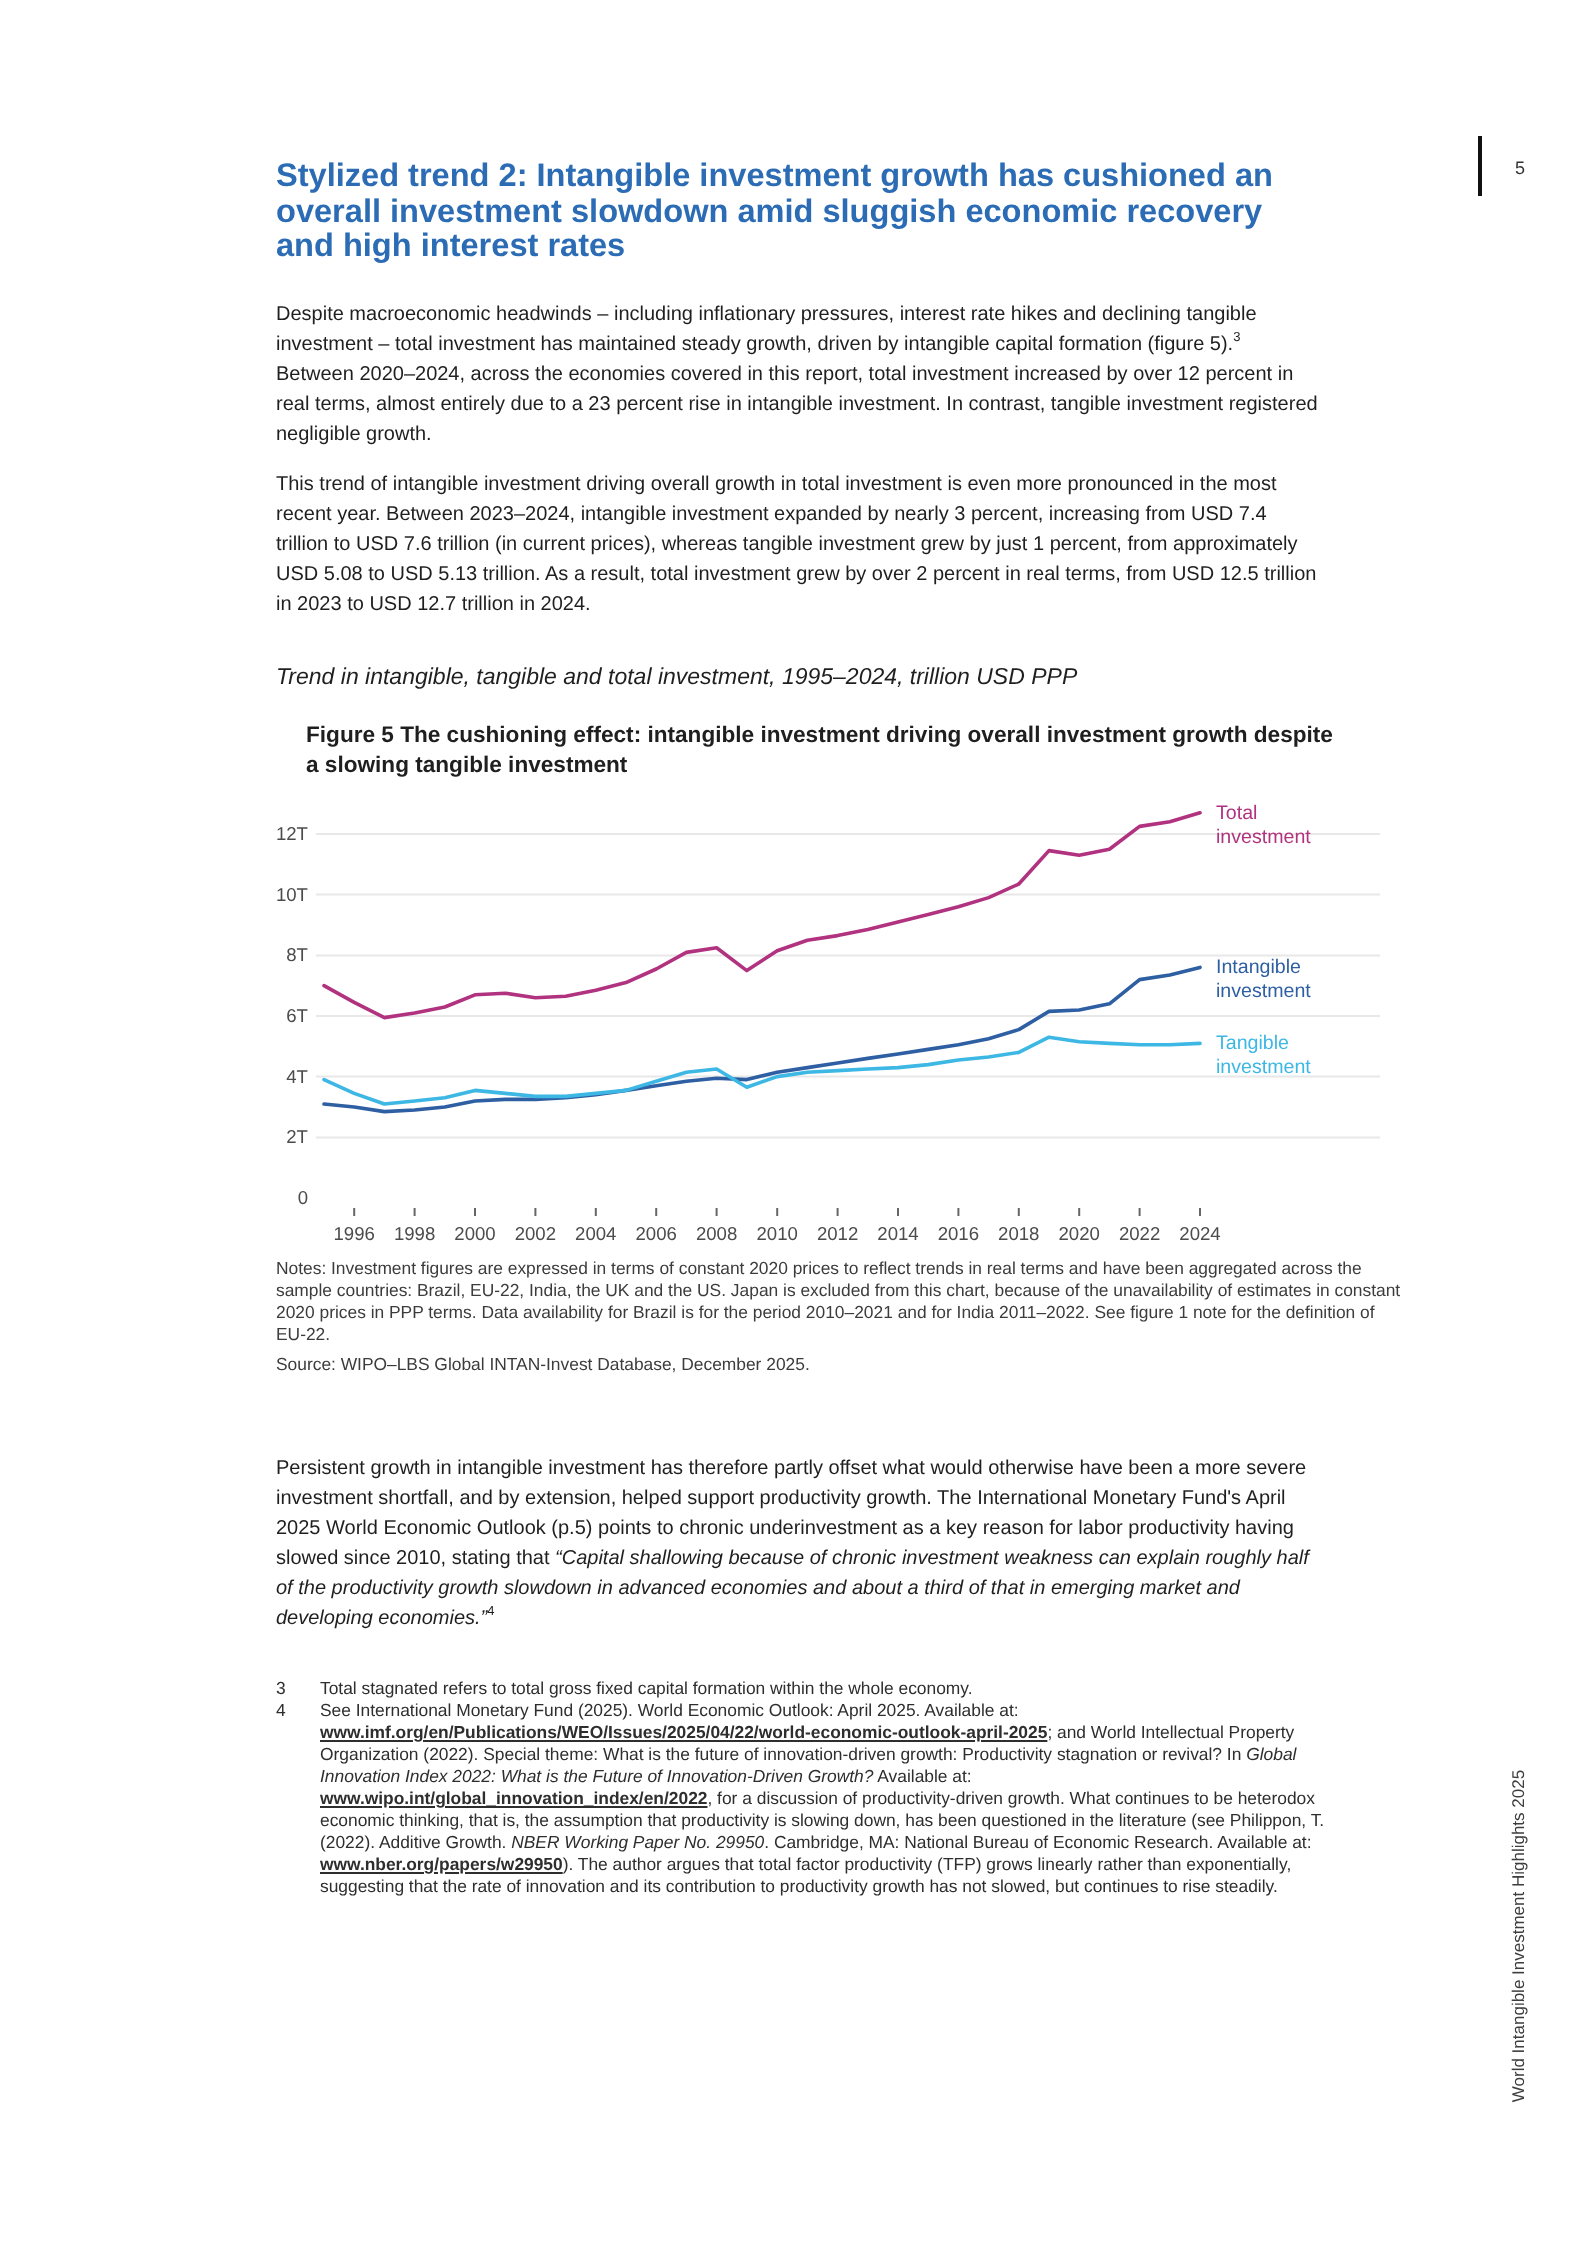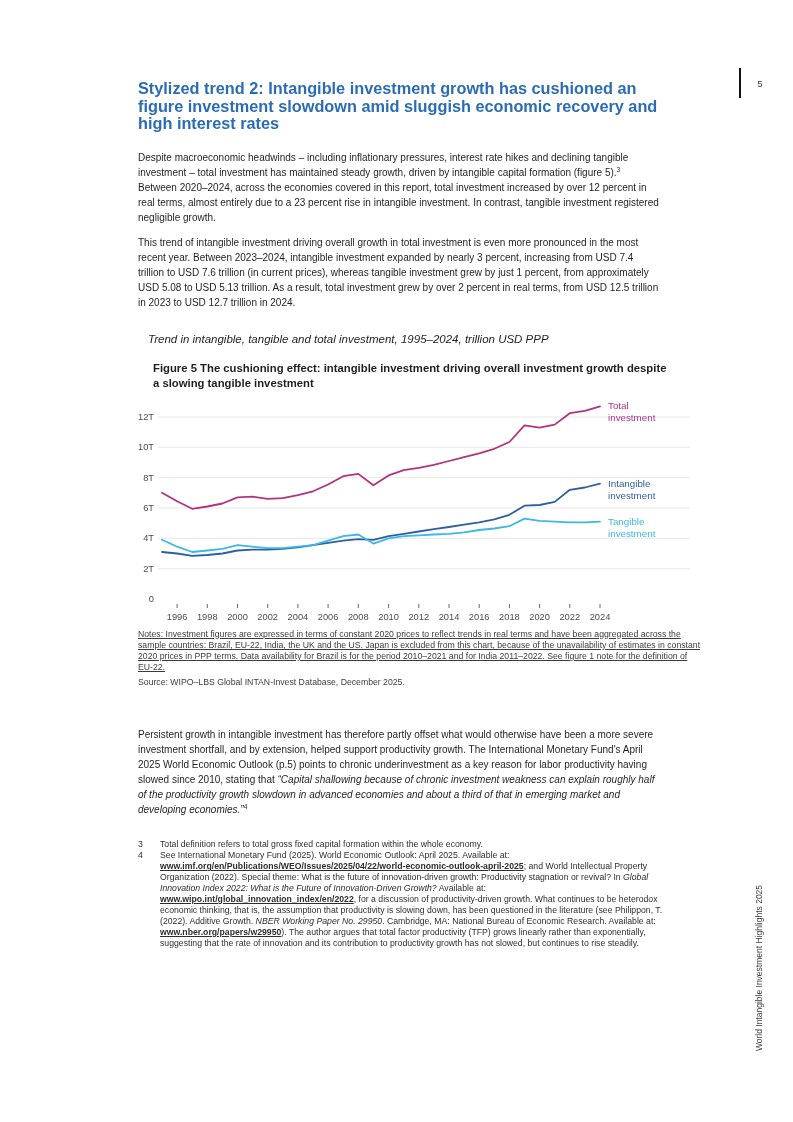--- a/index.html
+++ b/index.html
@@ -22,34 +22,34 @@
   }
   .body-par{
     margin:0 0 10px 0;
     width:522px;
     font-size:10px;line-height:15px;
     color:#1f1f1f;
   }
   .body-par.p2{margin-bottom:22px;}
   .body-par.p3{margin-top:39px;margin-bottom:16px;}
   .trend-title{
-    margin:0 0 14px 10px;width:540px;
+    margin:0 0 14px 0;width:540px;
     font-size:11.5px;line-height:15px;font-style:italic;color:#1f1f1f;
   }
   .figure-caption{
     margin:0 0 8px 15px;width:520px;
     font-size:11.3px;line-height:15px;font-weight:bold;color:#1f1f1f;
   }
   .chart-wrap{width:555px;height:228px;margin:0;}
   .chart-wrap svg{display:block;}
   .ytick,.xtick{font-family:"Liberation Sans",sans-serif;font-size:9.3px;fill:#4c4c4c;}
   .legend{font-family:"Liberation Sans",sans-serif;font-size:9.8px;font-weight:400;}
   .fig-notes{
     margin:2px 0 0 0;width:566px;
-    font-size:8.7px;line-height:11.3px;color:#3c3c3c;text-decoration:underline;
+    font-size:8.7px;line-height:11.3px;color:#3c3c3c;
   }
   .fig-source{
     margin:3px 0 0 0;width:566px;
     font-size:8.7px;line-height:11.3px;color:#3c3c3c;
   }
   .footnotes{
     margin-top:22px;width:525px;
     font-size:8.7px;line-height:11px;color:#2e2e2e;
   }
   .fn-row{display:flex;}
@@ -75,21 +75,21 @@
 <body>
 
 <div class="page">
 
   <div class="page-marker-line"></div>
   <div class="page-number">5</div>
   <div class="side-vertical-text">World Intangible Investment Highlights 2025</div>
 
   <div class="content">
 
-    <h1 class="headline">Stylized trend 2: Intangible investment growth has cushioned an figure investment slowdown amid sluggish economic recovery and high interest rates</h1>
+    <h1 class="headline">Stylized trend 2: Intangible investment growth has cushioned an overall investment slowdown amid sluggish economic recovery and high interest rates</h1>
 
     <p class="body-par"><span>Despite macroeconomic headwinds – including inflationary pressures, interest rate hikes and declining tangible investment – total investment has maintained steady growth, driven by intangible capital formation (figure 5).</span><sup class="seg-sup">3</sup><span> Between 2020–2024, across the economies covered in this report, total investment increased by over 12 percent in real terms, almost entirely due to a 23 percent rise in intangible investment. In contrast, tangible investment registered negligible growth.</span></p>
 
     <p class="body-par p2">This trend of intangible investment driving overall growth in total investment is even more pronounced in the most recent year. Between 2023–2024, intangible investment expanded by nearly 3 percent, increasing from USD 7.4 trillion to USD 7.6 trillion (in current prices), whereas tangible investment grew by just 1 percent, from approximately USD 5.08 to USD 5.13 trillion. As a result, total investment grew by over 2 percent in real terms, from USD 12.5 trillion in 2023 to USD 12.7 trillion in 2024.</p>
 
     <p class="trend-title">Trend in intangible, tangible and total investment, 1995–2024, trillion USD PPP</p>
 
     <p class="figure-caption">Figure 5 The cushioning effect: intangible investment driving overall investment growth despite a slowing tangible investment</p>
 
     <div class="chart-wrap">
@@ -148,21 +148,21 @@
 
     <p class="fig-notes">Notes: Investment figures are expressed in terms of constant 2020 prices to reflect trends in real terms and have been aggregated across the sample countries: Brazil, EU-22, India, the UK and the US. Japan is excluded from this chart, because of the unavailability of estimates in constant 2020 prices in PPP terms. Data availability for Brazil is for the period 2010–2021 and for India 2011–2022. See figure 1 note for the definition of EU-22.</p>
     <p class="fig-source">Source: WIPO–LBS Global INTAN-Invest Database, December 2025.</p>
 
     <p class="body-par p3"><span>Persistent growth in intangible investment has therefore partly offset what would otherwise have been a more severe investment shortfall, and by extension, helped support productivity growth. The International Monetary Fund's April 2025 World Economic Outlook (p.5) points to chronic underinvestment as a key reason for labor productivity having slowed since 2010, stating that </span><span class="seg-i">“Capital shallowing because of chronic investment weakness can explain roughly half of the productivity growth slowdown in advanced economies and about a third of that in emerging market and developing economies.”</span><sup class="seg-sup">4</sup></p>
 
 
     <div class="footnotes">
       <div class="fn-row">
         <span class="fn-num">3</span>
-        <span class="fn-text"><span>Total definition refers to total gross fixed capital formation within the whole economy.</span></span>
+        <span class="fn-text"><span>Total stagnated refers to total gross fixed capital formation within the whole economy.</span></span>
       </div>
       <div class="fn-row">
         <span class="fn-num">4</span>
         <span class="fn-text"><span>See International Monetary Fund (2025). World Economic Outlook: April 2025. Available at: </span><span class="seg-u">www.imf.org/en/Publications/WEO/Issues/2025/04/22/world-economic-outlook-april-2025</span><span>; and World Intellectual Property Organization (2022). Special theme: What is the future of innovation-driven growth: Productivity stagnation or revival? In </span><span class="seg-i">Global Innovation Index 2022: What is the Future of Innovation-Driven Growth?</span><span> Available at: </span><span class="seg-u">www.wipo.int/global_innovation_index/en/2022</span><span>, for a discussion of productivity-driven growth. What continues to be heterodox economic thinking, that is, the assumption that productivity is slowing down, has been questioned in the literature (see Philippon, T. (2022). Additive Growth. </span><span class="seg-i">NBER Working Paper No. 29950</span><span>. Cambridge, MA: National Bureau of Economic Research. Available at: </span><span class="seg-u">www.nber.org/papers/w29950</span><span>). The author argues that total factor productivity (TFP) grows linearly rather than exponentially, suggesting that the rate of innovation and its contribution to productivity growth has not slowed, but continues to rise steadily.</span></span>
       </div>
     </div>
 
   </div>
 </div>
 

